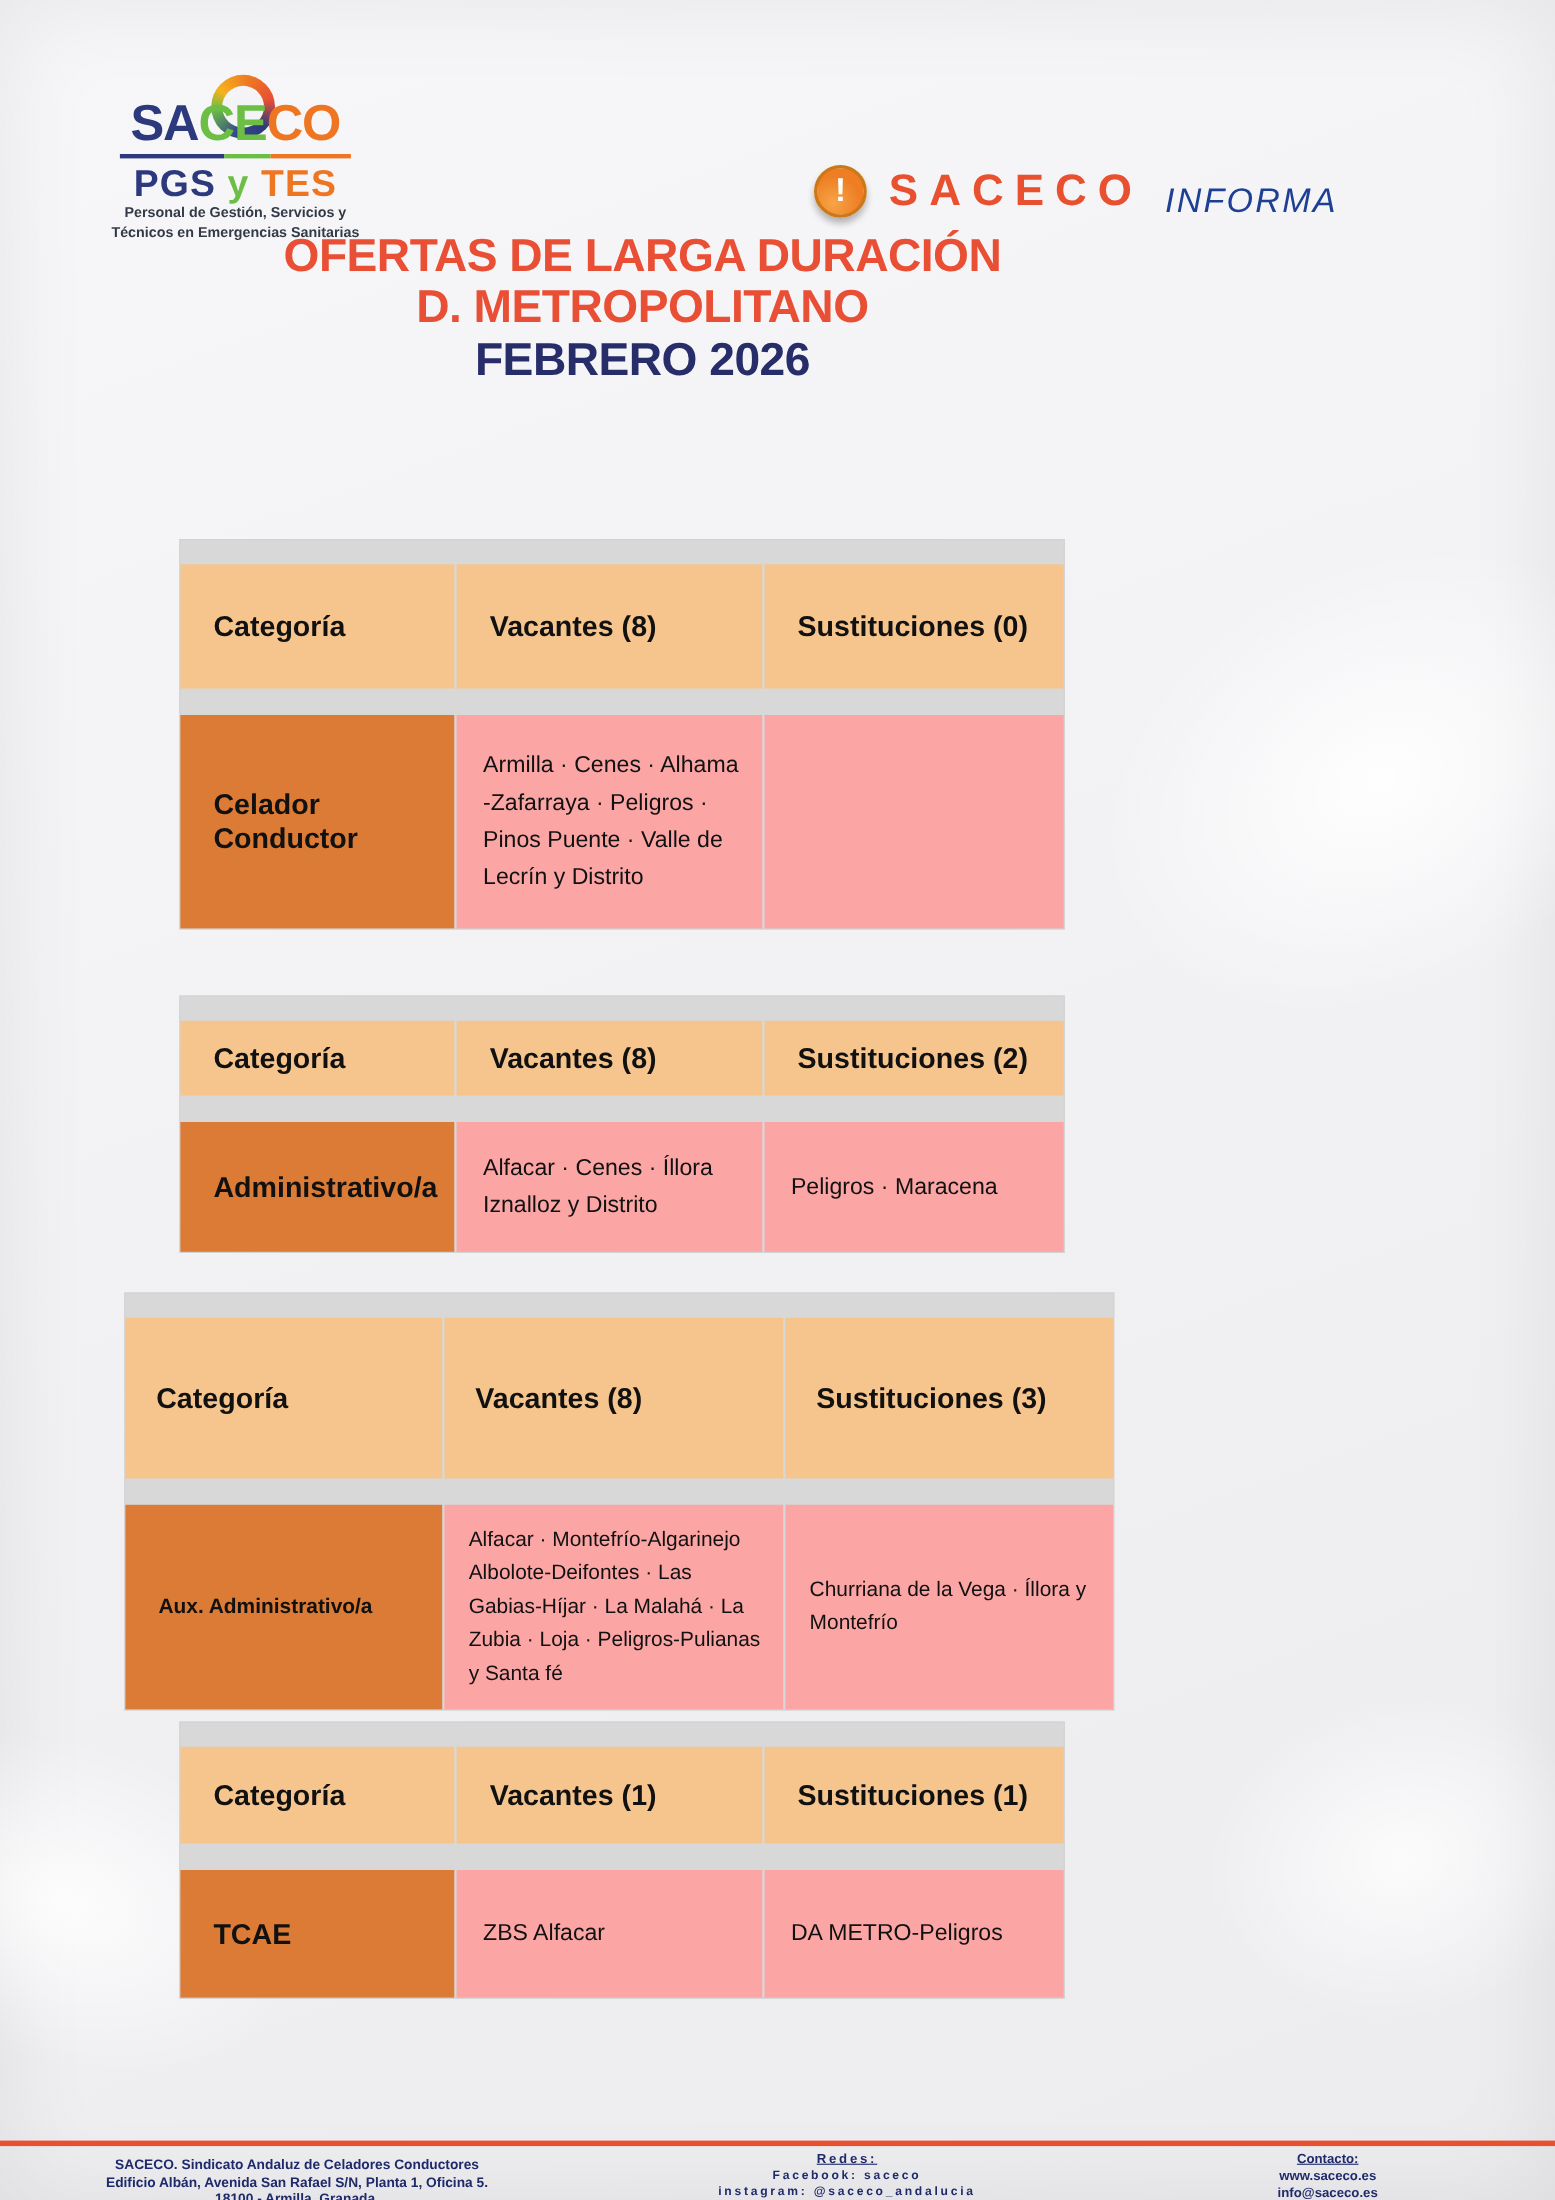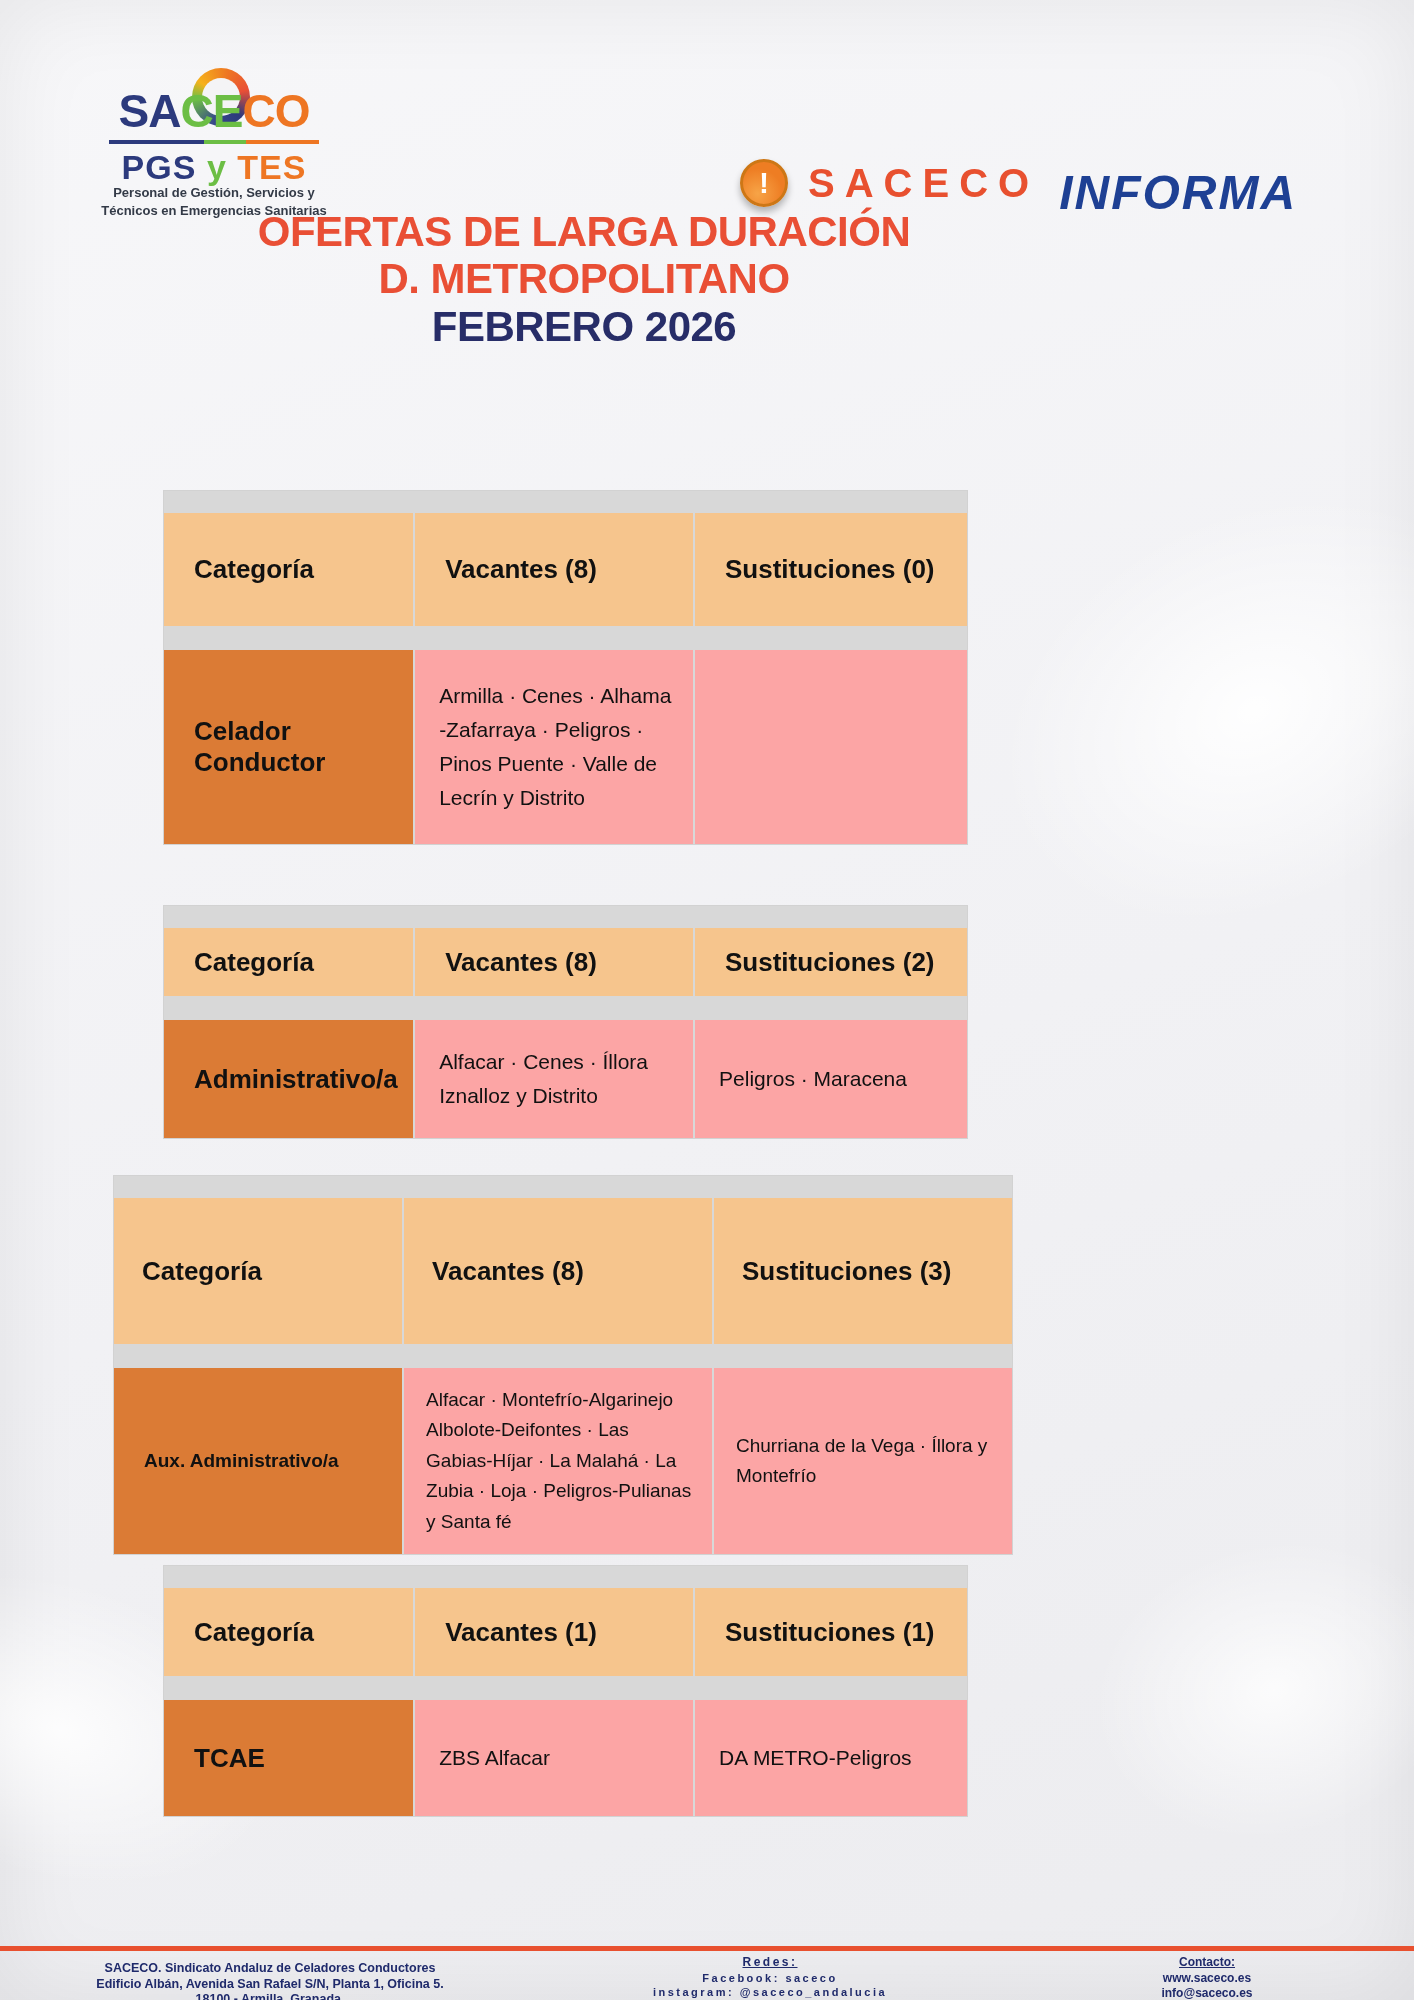--- a/index.html
+++ b/index.html
@@ -38,21 +38,21 @@
   .c-navy { color:#2c3a7d; } .c-green { color:#6cbe45; } .c-orange { color:#ee7623; }
 
   
   .informa { position:absolute; left:740px; top:146px; display:flex; align-items:center; gap:20px; }
   .alert-icon { width:48px; height:48px; border-radius:50%; flex:0 0 auto;
     background:radial-gradient(circle at 35% 75%, #f7a447, #ee7d23 60%);
     border:3px solid #cd7716; box-shadow:0 5px 7px rgba(0,0,0,0.28);
     display:flex; align-items:center; justify-content:center;
     color:#fff; font-size:30px; font-weight:800; }
   .informa .brand { color:#e8502f; font-size:40px; font-weight:700; letter-spacing:10px; }
-  .informa .word { color:#1e4094; font-size:48px; font-weight:700; font-style:italic; letter-spacing:2px;margin-top:19px; }
+  .informa .word { color:#1e4094; font-size:31px; font-weight:400; font-style:italic; letter-spacing:2px;margin-top:19px; }
 
   
   .title { position:absolute; left:0; top:208px; width:1130px; text-align:center;
     font-weight:800; font-size:42px; line-height:1.13; letter-spacing:-0.5px;padding-left:38px; }
   .title .red { color:#e94f35; }
   .title .navy { color:#272d68; }
 
   
   .tbl { position:absolute; display:grid; gap:2px; background:#d8d8d8; border:1px solid #d2d2d2; }
   .tbl .cell { display:flex; align-items:center; color:#111;margin-top:22px; }

